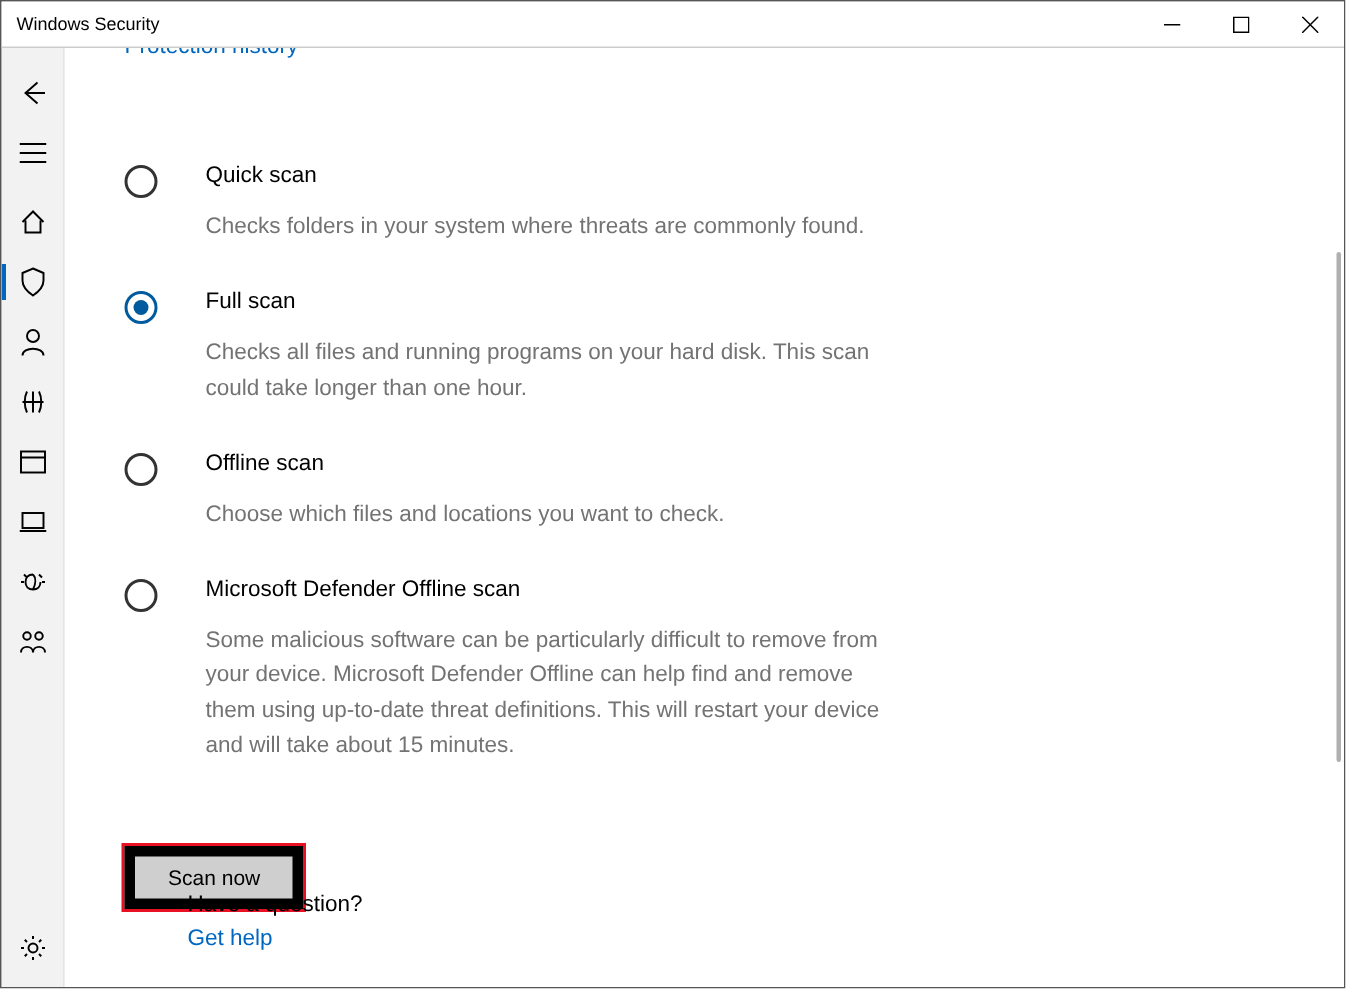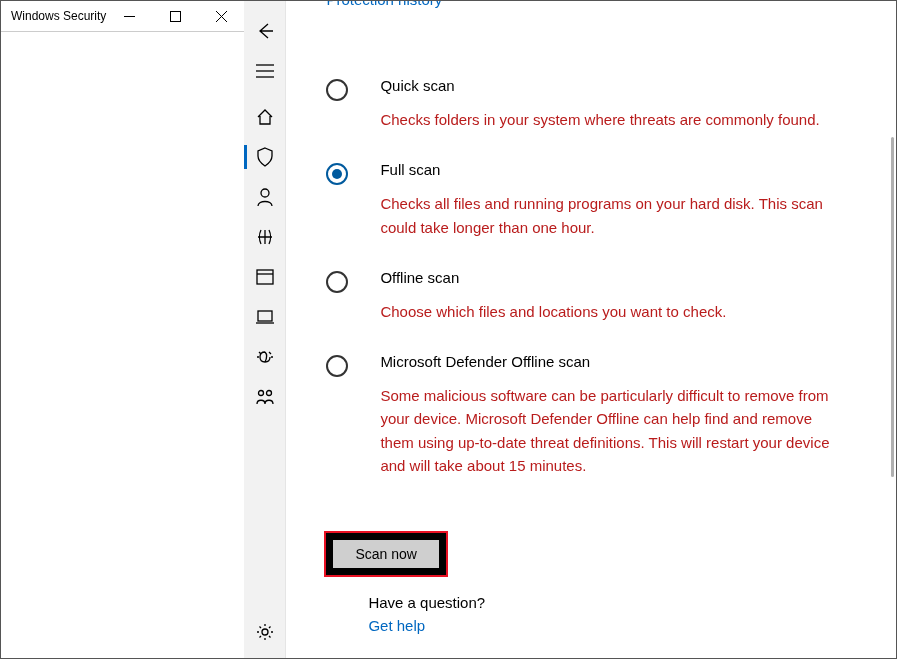--- a/index.html
+++ b/index.html
@@ -9,21 +9,21 @@
     font-size: 14px;
     color: #000;
     background: #fff;
   }
   .window {
     width: 897px;
     height: 659px;
     border: 1px solid #555;
     box-sizing: border-box;
     display: flex;
-    flex-direction: row;
+    flex-direction: column;
     overflow: hidden;
   }
   .titlebar {
     height: 30px;
     display: flex;
     align-items: center;
     justify-content: space-between;
     border-bottom: 1px solid #ccc;
     background: #fff;
   }
@@ -133,21 +133,21 @@
     width:10px;height:10px;
     background:#005a9e;
     border-radius:50%;
   }
   .opt .text .label {
     font-size:15px;
   }
   .opt .text .desc {
     margin-top:14px;
     font-size:15px;
-    color:#b91c1c;
+    color:#737373;
     line-height:1.55;
     max-width:480px;
   }
   .scan-btn {
     margin-top: 26px;
     display:inline-block;
     background:#cfcfcf;
     border:7px solid #000000;
     padding: 6px 22px;
     font-size:14px;

